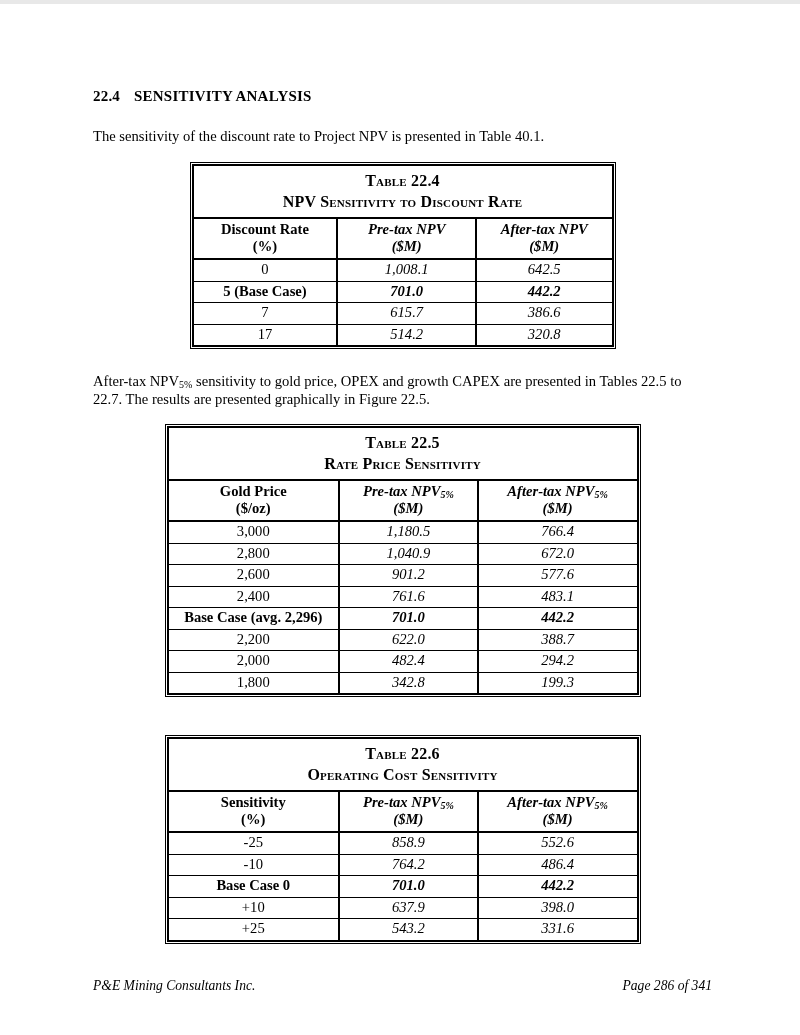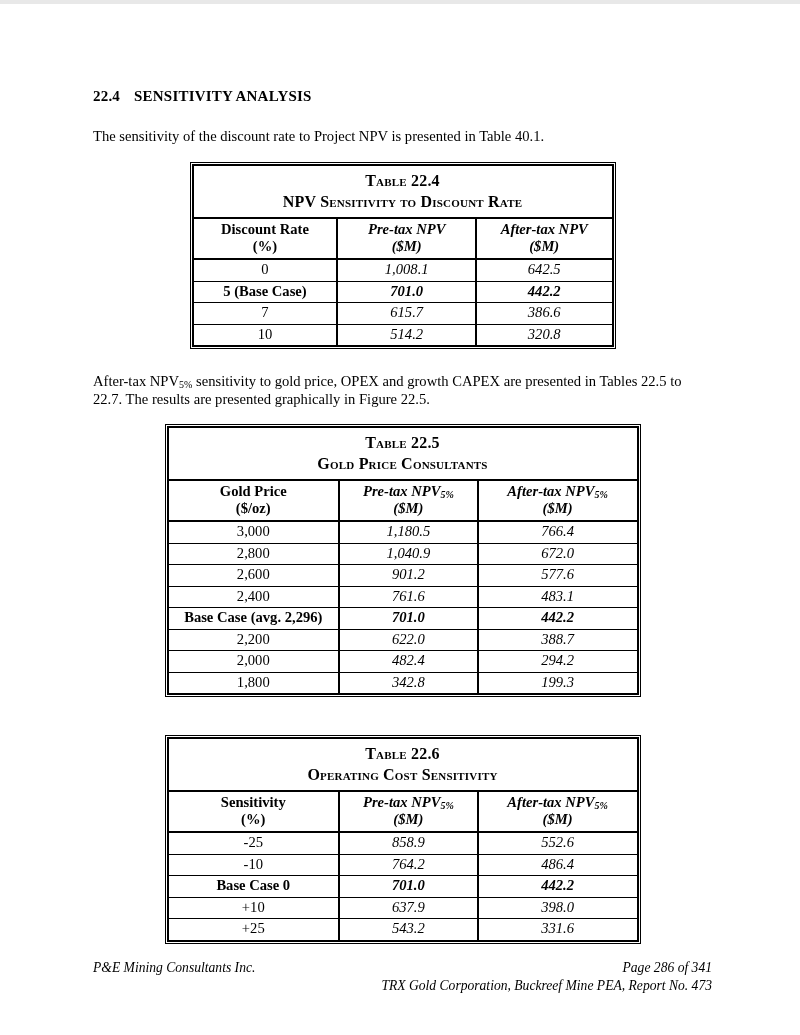--- a/index.html
+++ b/index.html
@@ -147,42 +147,42 @@
               <td>5 (Base Case)</td>
               <td>701.0</td>
               <td>442.2</td>
             </tr>
             <tr>
               <td>7</td>
               <td>615.7</td>
               <td>386.6</td>
             </tr>
             <tr>
-              <td>10</td>
+              <td>17</td>
               <td>514.2</td>
               <td>320.8</td>
             </tr>
           </tbody>
       </table>
     </div>
 
     <p class="body-text p2"><span>After-tax NPV</span><sub class="subsc">5%</sub><span> sensitivity to gold price, OPEX and growth CAPEX are presented in Tables 22.5 to 22.7. The results are presented graphically in Figure 22.5.</span></p>
 
     <div class="tbl-outer tbl-2 tbl-23">
       <table>
         <colgroup>
             <col class="c1">
             <col class="c2">
             <col class="c3">
           </colgroup>
         <thead>
           <tr>
             <td class="title-cell" colspan="3">
               <div class="t-title">Table 22.5</div>
-              <div class="t-sub">Gold Price Consultants</div>
+              <div class="t-sub">Rate Price Sensitivity</div>
             </td>
           </tr>
           <tr>
             <th><span class="hl"><span>Gold Price</span><sub class="subsc"></sub></span><span class="hu">($/oz)</span></th>
             <th><span class="hl"><span>Pre-tax NPV</span><sub class="subsc">5%</sub></span><span class="hu">($M)</span></th>
             <th><span class="hl"><span>After-tax NPV</span><sub class="subsc">5%</sub></span><span class="hu">($M)</span></th>
           </tr>
         </thead>
         <tbody>
             <tr>
@@ -279,15 +279,14 @@
       </table>
     </div>
 
   </div>
 
   <div class="footer">
     <div class="line1">
       <span>P&amp;E Mining Consultants Inc.</span>
       <span>Page 286 of 341</span>
     </div>
-    <div class="line2">TRX Gold Corporation, Buckreef Mine PEA, Report No. 473</div>
   </div>
 </div>
 
 </body></html>

